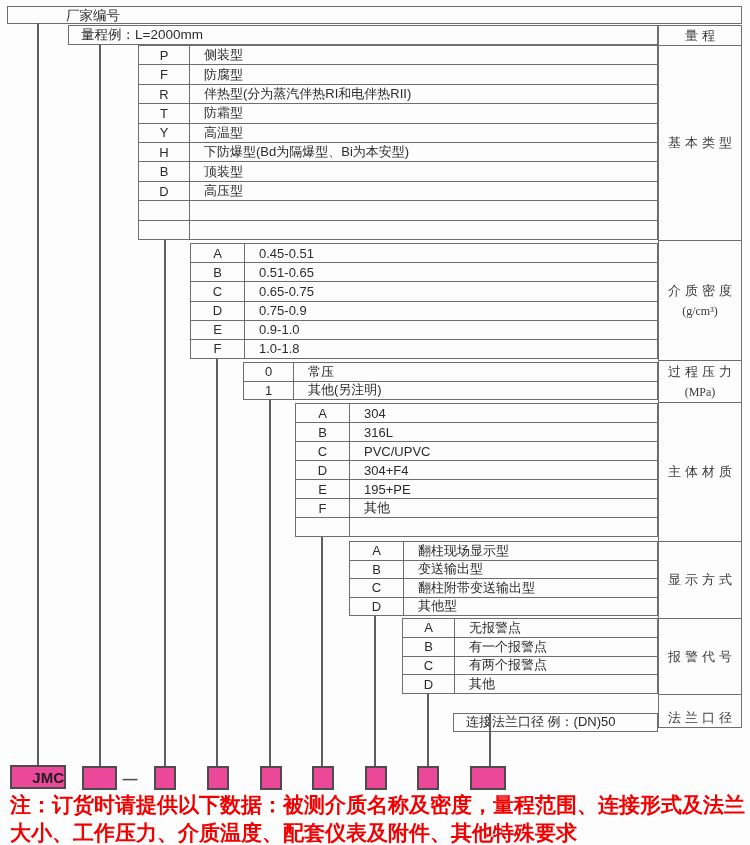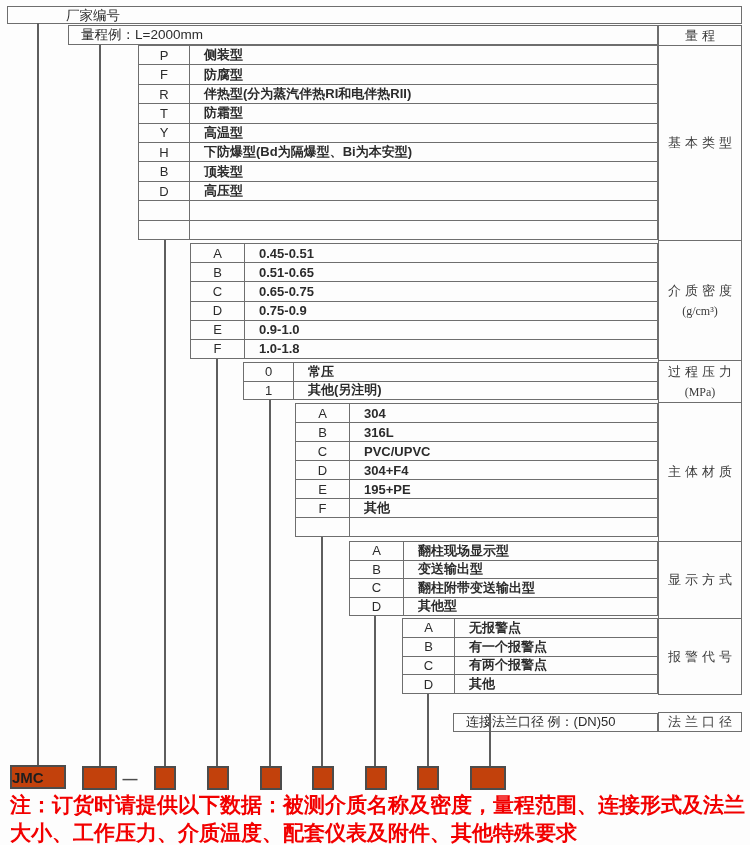--- a/index.html
+++ b/index.html
@@ -18,21 +18,21 @@
   #box-mfr{left:7px;top:6px;width:735px;height:18px;padding-left:58px;}
   #box-range{left:68px;top:25px;width:590px;height:20px;padding-left:12px;}
 
   
   .tbl{position:absolute;border:1px solid var(--line);box-sizing:border-box;
     display:flex;flex-direction:column;font-size:13px;color:var(--ink);}
   .tbl .row{flex:1;display:flex;border-bottom:1px solid var(--line);min-height:0;}
   .tbl .row:last-child{border-bottom:none;}
   .tbl .code{width:var(--cw);border-right:1px solid var(--line);
     display:flex;align-items:center;justify-content:center;flex:none;}
-  .tbl .desc{flex:1;display:flex;align-items:center;padding-left:14px;overflow:hidden;white-space:nowrap;font-weight:bold;}
+  .tbl .desc{flex:1;display:flex;align-items:center;padding-left:14px;overflow:hidden;white-space:nowrap;}
   #tbl-basic   {left:138px;top:45px;width:520px;height:195px;--cw:50px;}
   #tbl-density {left:190px;top:243px;width:468px;height:116px;--cw:53px;}
   #tbl-pressure{left:243px;top:362px;width:415px;height:38px;--cw:49px;}
   #tbl-material{left:295px;top:403px;width:363px;height:134px;--cw:53px;}
   #tbl-display {left:349px;top:541px;width:309px;height:75px;--cw:53px;}
   #tbl-alarm   {left:402px;top:618px;width:256px;height:76px;--cw:51px;}
   #row-flange  {left:453px;top:694px;width:205px;height:19px;position:absolute;
     border:1px solid var(--line);box-sizing:border-box;display:flex;align-items:flex-end;
     padding-left:12px;font-size:13px;color:var(--ink);white-space:nowrap;margin-top:19px;}
 
@@ -42,28 +42,28 @@
     font-family:"Liberation Serif","DejaVu Serif",serif;font-size:13px;color:#3c3c3c;}
   .side .main{letter-spacing:4px;padding-left:4px;white-space:nowrap;}
   .side .sub{font-size:12px;margin-top:4px;}
   #side-range   {top:25px;height:21px;}
   #side-basic   {top:45px;height:196px;}
   #side-density {top:240px;height:121px;}
   #side-pressure{top:360px;height:43px;}
   #side-material{top:402px;height:140px;}
   #side-display {top:541px;height:78px;}
   #side-alarm   {top:618px;height:77px;}
-  #side-flange  {top:712px;height:20px;}
+  #side-flange  {top:694px;height:34px;justify-content:flex-end;}
 
   
   .vline{position:absolute;width:2px;background:#5e5e5e;}
 
   
   .bbox{position:absolute;top:766px;height:24px;border:2px solid #4c4c4c;box-sizing:border-box;
-    background:#c2410c;display:flex;align-items:center;justify-content:flex-start;}
+    background:#ec4899;display:flex;align-items:center;justify-content:flex-end;}
   #bb-jmc{left:10px;top:765px;width:56px;font-weight:bold;font-size:15px;color:#1e1e1e;}
   .dash{position:absolute;left:118px;top:766px;width:24px;height:24px;display:flex;
     align-items:center;justify-content:center;color:#4c4c4c;font-weight:bold;font-size:15px;}
 
   
   .note{position:absolute;left:10px;top:791px;width:736px;color:#f20000;
     font-weight:bold;font-size:21px;line-height:28px;white-space:nowrap;}
 </style>
 </head>
 <body>

